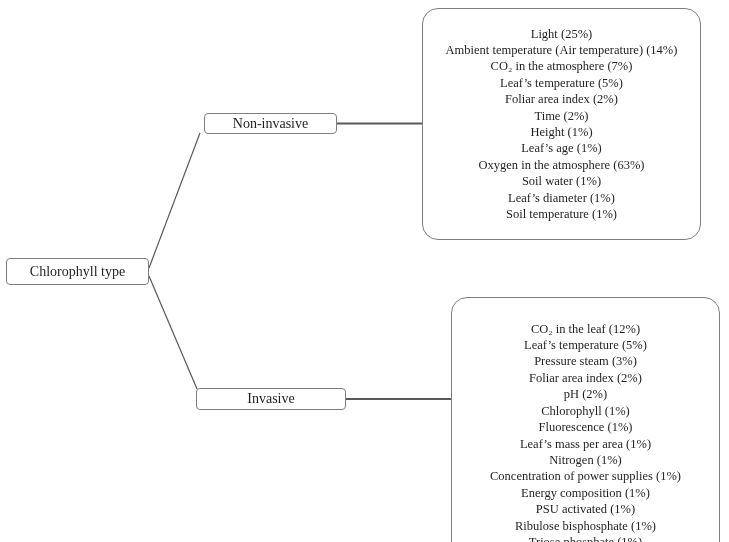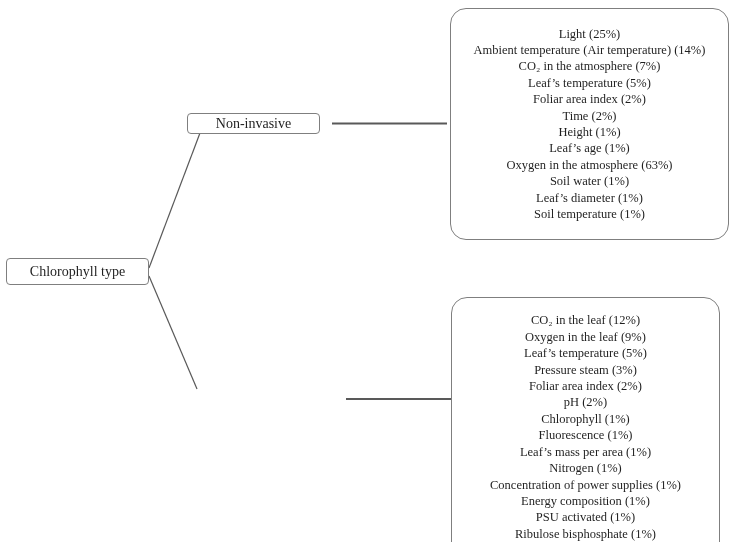--- a/index.html
+++ b/index.html
@@ -30,37 +30,37 @@
     border: 1px solid #7f7f7f;
     border-radius: 4px;
     background: #ffffff;
     display: flex;
     align-items: center;
     justify-content: center;
     font-size: 14px;
     white-space: nowrap;
   }
   .node.root   { left: 6px;   top: 258px; width: 143px; height: 27px; }
-  .node.noninv { left: 187px; top: 113px; width: 133px; height: 21px; }
+  .node.noninv { left: 204px; top: 113px; width: 133px; height: 21px; }
   .node.inv    { left: 196px; top: 388px; width: 150px; height: 22px; }
 
   .leafbox {
     position: absolute;
     box-sizing: border-box;
     border: 1.5px solid #7f7f7f;
     border-radius: 16px;
     background: #ffffff;
     display: flex;
     flex-direction: column;
     justify-content: center;
     align-items: center;
     text-align: center;
     padding: 6px 8px;
   }
-  .leafbox.top    { left: 450px; top: 8px;   width: 279px; height: 232px; text-align: center; }
+  .leafbox.top    { left: 422px; top: 8px;   width: 279px; height: 232px; text-align: center; }
   .leafbox.bottom { left: 451px; top: 260px; width: 269px; height: 277px; margin-top: 37px; }
   .leafbox .list-line {
     font-size: 12.5px;
     line-height: 16.4px;
     white-space: nowrap;
   }
 </style>
 </head>
 <body>
 
@@ -74,39 +74,41 @@
   </svg>
 
   <div class="node root">
     <span>Chlorophyll type</span>
   </div>
 
   <div class="node noninv">
     <span>Non-invasive</span>
   </div>
 
+  <div class="node inv">
+    <span>Invasive</span>
+  </div>
 
   <div class="leafbox top">
       <div class="list-line">Light (25%)</div>
       <div class="list-line">Ambient temperature (Air temperature) (14%)</div>
       <div class="list-line">CO₂ in the atmosphere (7%)</div>
       <div class="list-line">Leaf’s temperature (5%)</div>
       <div class="list-line">Foliar area index (2%)</div>
       <div class="list-line">Time (2%)</div>
       <div class="list-line">Height (1%)</div>
       <div class="list-line">Leaf’s age (1%)</div>
       <div class="list-line">Oxygen in the atmosphere (63%)</div>
       <div class="list-line">Soil water (1%)</div>
       <div class="list-line">Leaf’s diameter (1%)</div>
       <div class="list-line">Soil temperature (1%)</div>
     </div>
 
   <div class="leafbox bottom">
       <div class="list-line">CO₂ in the leaf (12%)</div>
-      <div class="list-line">Oxygen in the leaf (9%)</div>
       <div class="list-line">Leaf’s temperature (5%)</div>
       <div class="list-line">Pressure steam (3%)</div>
       <div class="list-line">Foliar area index (2%)</div>
       <div class="list-line">pH (2%)</div>
       <div class="list-line">Chlorophyll (1%)</div>
       <div class="list-line">Fluorescence (1%)</div>
       <div class="list-line">Leaf’s mass per area (1%)</div>
       <div class="list-line">Nitrogen (1%)</div>
       <div class="list-line">Concentration of power supplies (1%)</div>
       <div class="list-line">Energy composition (1%)</div>

